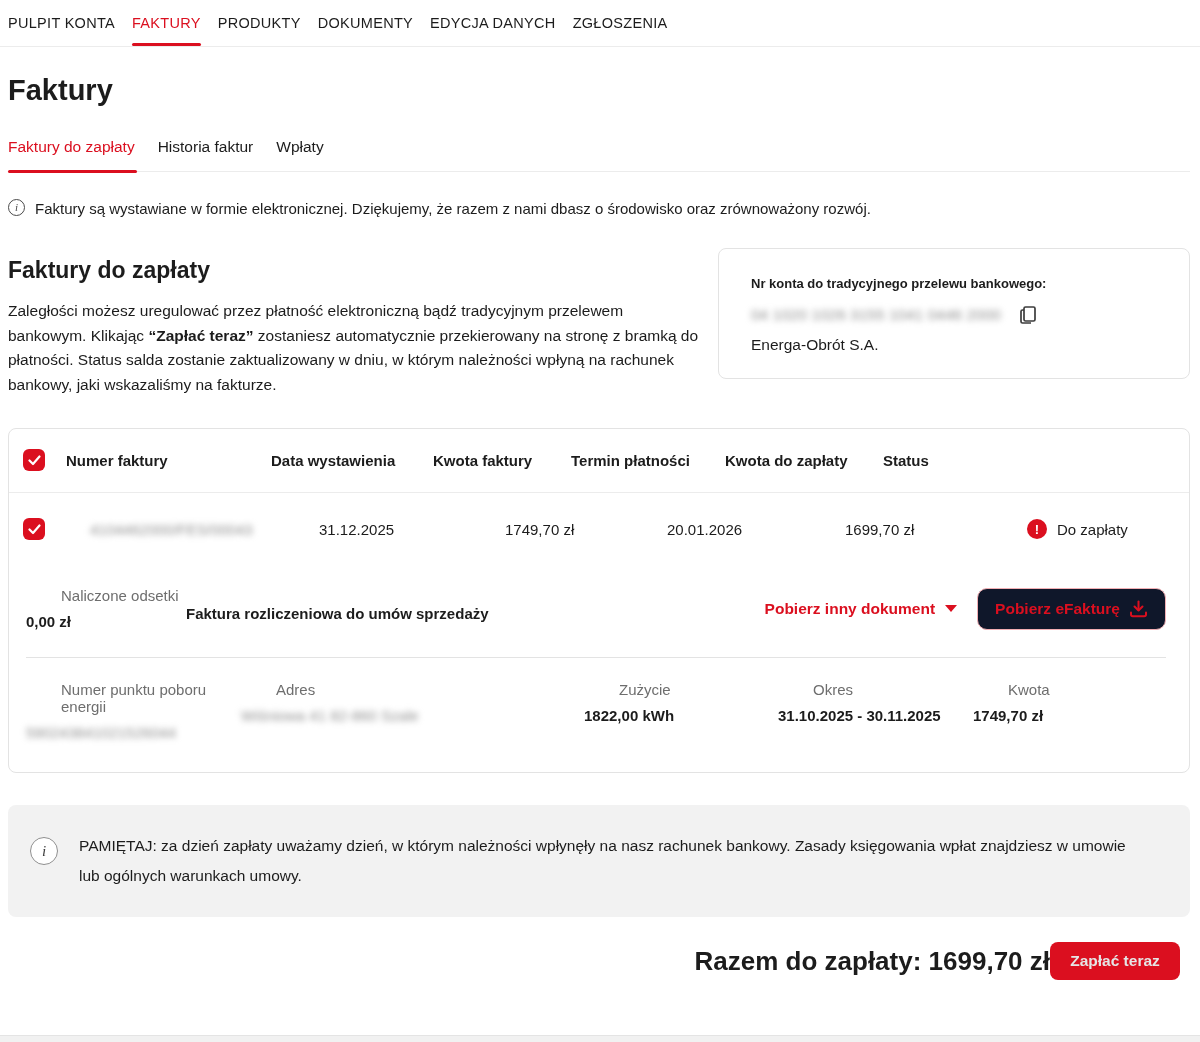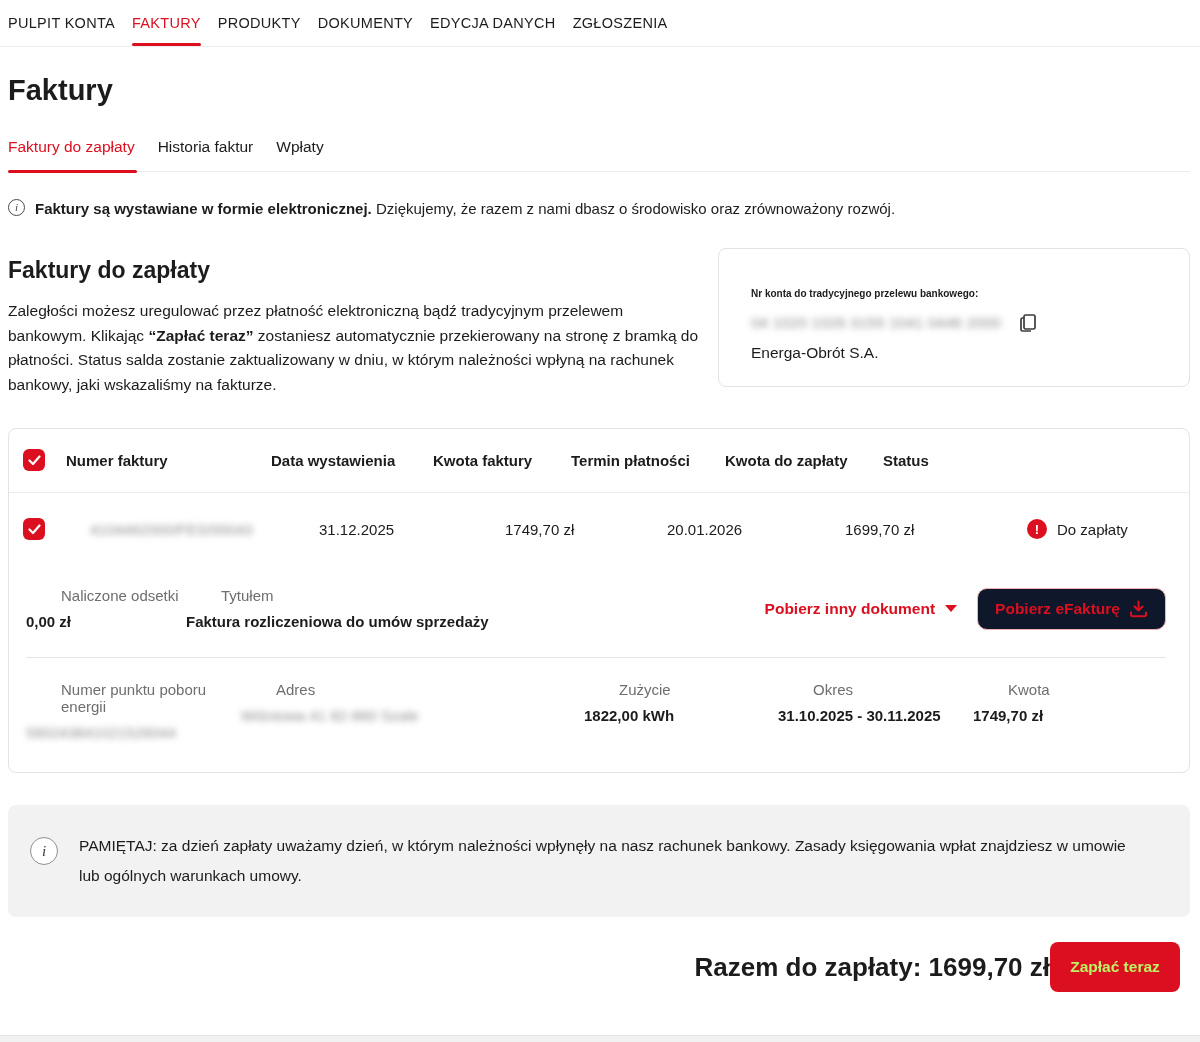--- a/index.html
+++ b/index.html
@@ -48,31 +48,31 @@
     background:var(--accent);border-radius:2px;
   }
   
   .notice{display:flex;gap:10px;align-items:flex-start;margin-top:27px;font-size:15px;line-height:19px;}
   .info-circle{
     flex:0 0 auto;width:17px;height:17px;border:1.5px solid #4a4a4a;border-radius:50%;
     display:flex;align-items:center;justify-content:center;
     font-family:"Liberation Serif", serif;font-style:italic;font-size:11px;color:#4a4a4a;
     margin-top:0px;
   }
-  .notice b{font-weight:700;}
+  .notice b{font-weight:400;}
   
   .section-row{display:flex;justify-content:space-between;margin-top:30px;}
   .section-left{width:698px;}
   h2.section-heading{font-size:23px;font-weight:700;margin:9px 0 15px 0;}
   .section-desc{font-size:15.5px;line-height:24.5px;margin:0;max-width:692px;}
   .bank-box{
     width:472px;border:1px solid var(--border);border-radius:8px;
     padding:27px 30px 24px 32px;align-self:flex-start;
   }
-  .bank-box .bank-title{font-weight:700;font-size:10px;margin:12px 0 13px 0;}
+  .bank-box .bank-title{font-weight:700;font-size:13px;margin:0 0 13px 0;}
   .bank-account-line{display:flex;align-items:center;gap:16px;}
   .blurred{color:#8f8f8f;filter:blur(3px);user-select:none;}
   .copy-btn{background:none;border:none;padding:0;cursor:pointer;display:flex;color:#3c3c3c;}
   .bank-company{font-size:15.5px;margin:10px 0 0 0;}
   
   .invoice-card{margin-top:31px;border:1px solid var(--border);border-radius:8px;}
   .t-grid{
     display:grid;
     grid-template-columns:43px 205px 162px 138px 154px 158px 150px 1fr;
     align-items:center;padding:0 23px 1px 14px;
@@ -131,22 +131,22 @@
   }
   .reminder p{margin:0;font-size:15.5px;line-height:30px;}
   
   .summary-row{
     display:flex;justify-content:flex-end;align-items:center;
     margin-top:25px;padding-right:10px;
   }
   .totals .total-line{font-size:26px;font-weight:700;}
   .totals .fee-line{font-size:16px;margin-top:10px;}
   .btn-pay{
-    background:var(--accent);color:#bef264;border:none;border-radius:8px;
-    width:130px;height:50px;font-weight:700;font-size:15.5px;cursor:pointer;
+    background:var(--accent);color:#e5e5e5;border:none;border-radius:8px;
+    width:130px;height:38px;font-weight:700;font-size:15.5px;cursor:pointer;
     font-family:"Liberation Sans", sans-serif;
   }
   
   .footer-strip{
     position:absolute;left:0;right:0;bottom:0;height:7px;
     background:#f1f1f1;border-top:1px solid #e4e4e4;
   }
   svg{display:block;}
 </style>
 </head>
@@ -247,21 +247,20 @@
       </span>
     </div>
 
     <div class="t-details">
       <div class="details-top">
         <div class="field fw-160">
           <div class="f-label">Naliczone odsetki</div>
           <div class="f-value">0,00 zł</div>
         </div>
         <div class="field" style="flex:1">
-          <div class="f-label">Tytułem</div>
           <div class="f-value">Faktura rozliczeniowa do umów sprzedaży</div>
         </div>
         <div class="details-actions">
           <a class="link-red">
             <span>Pobierz inny dokument</span>
             <span class="caret-down"></span>
           </a>
           <button class="btn-outline">
             <span>Pobierz eFakturę</span>
             <span>

